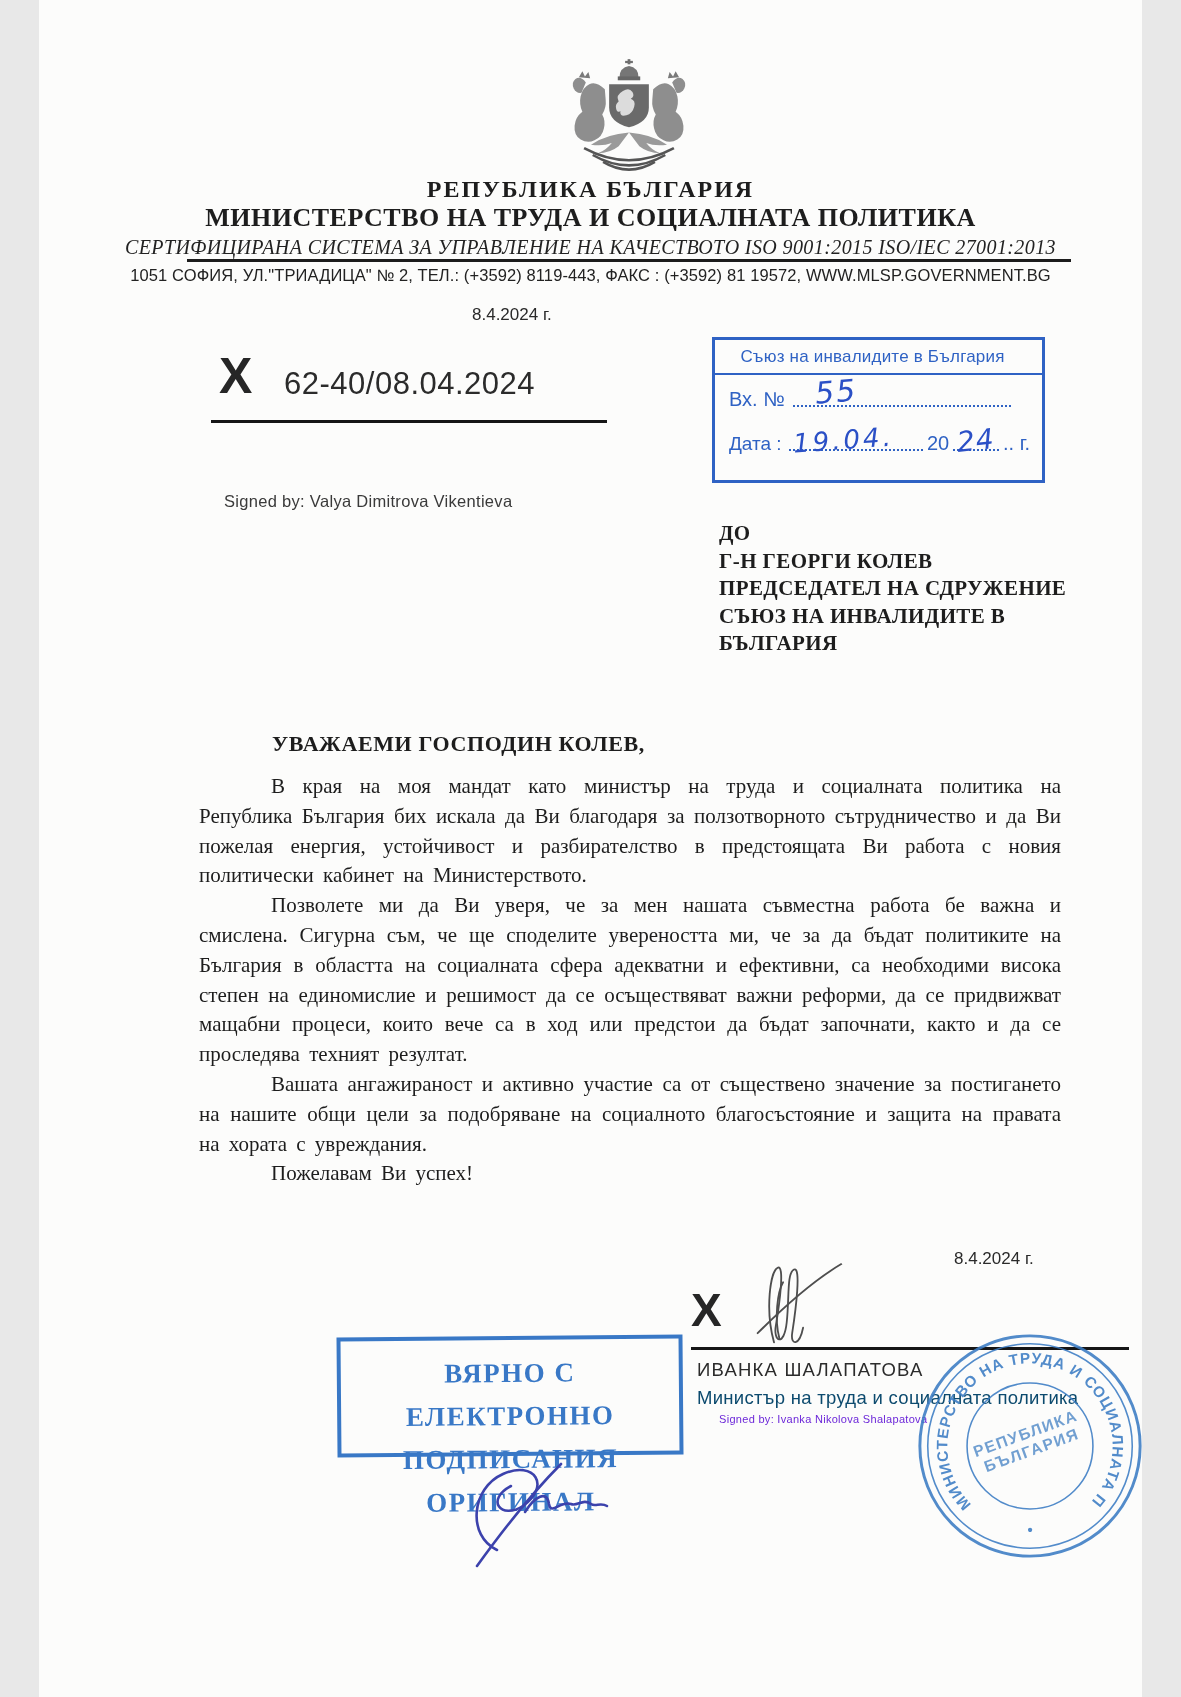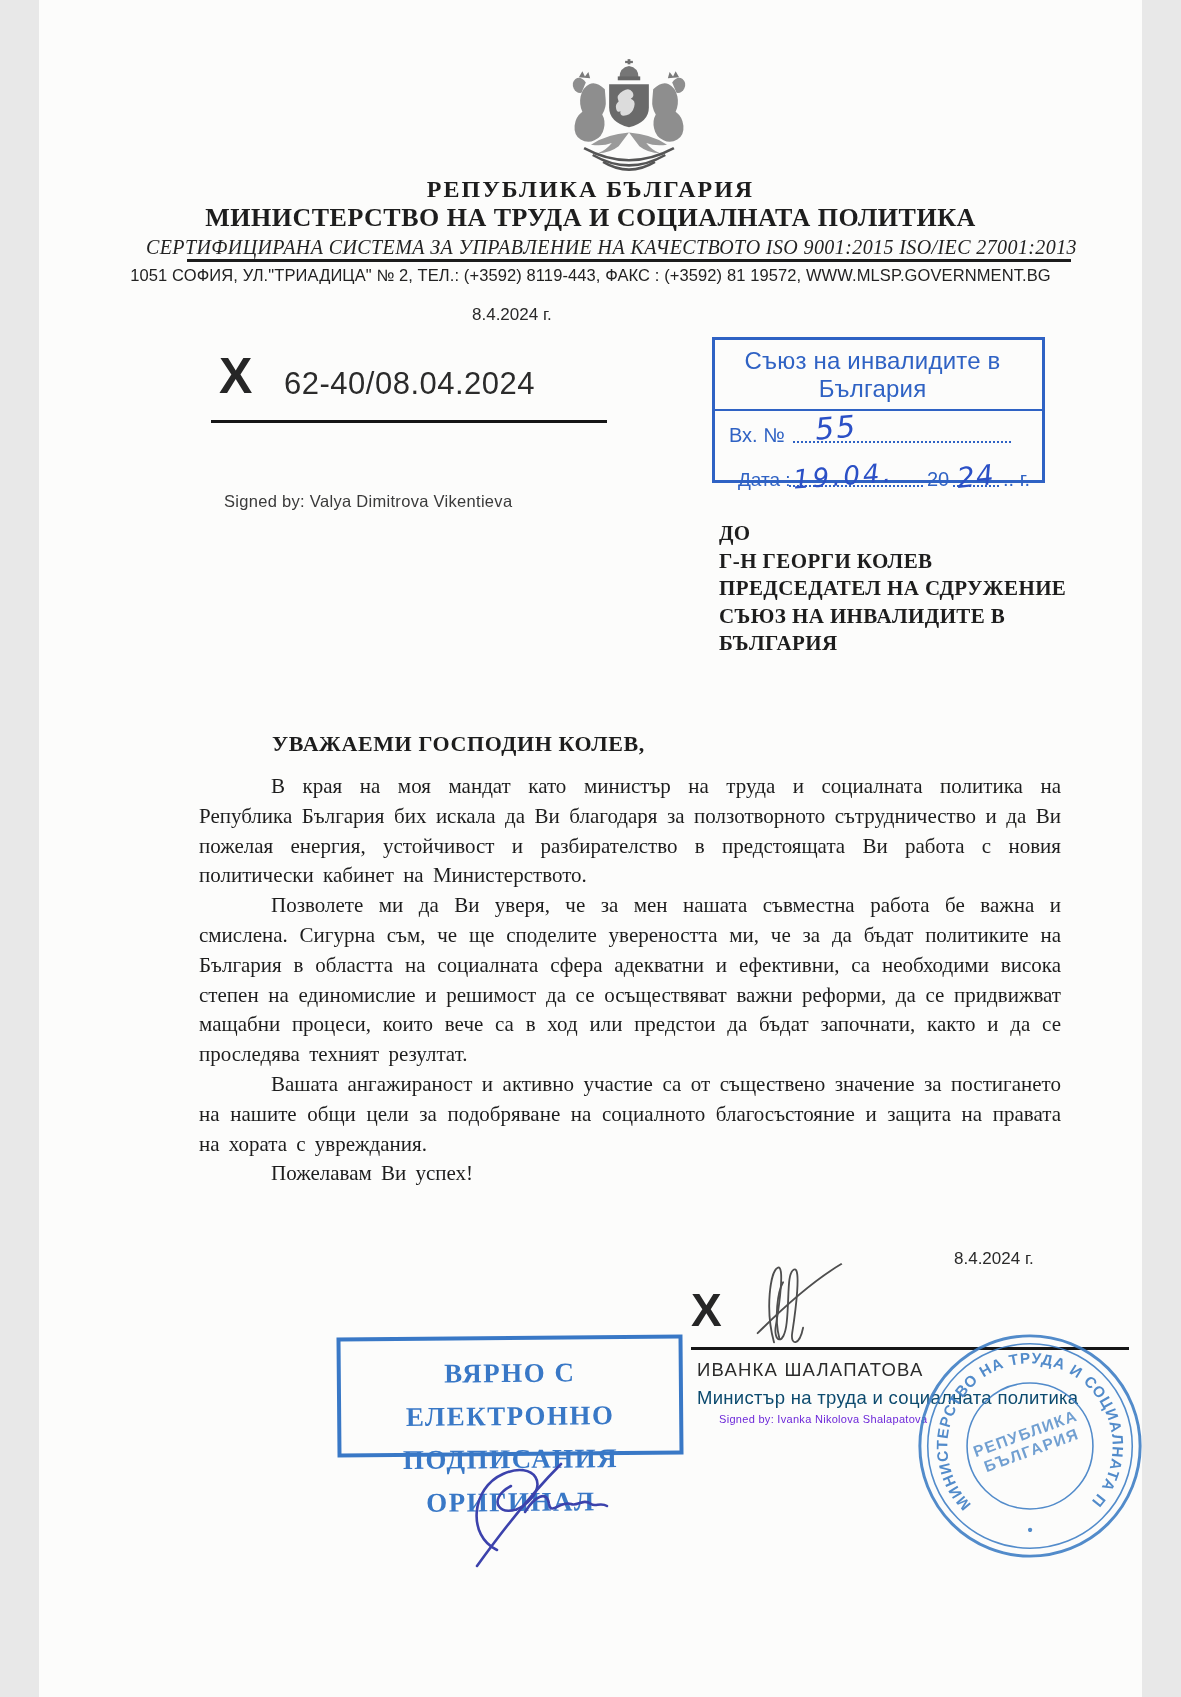--- a/index.html
+++ b/index.html
@@ -7,32 +7,32 @@
     position:relative;width:1103px;height:1697px;margin:0 auto;
     background:#fcfcfb;overflow:hidden;
     font-family:"Liberation Serif","DejaVu Serif",serif;color:#1d1d1d;
   }
   .abs{position:absolute;}
   .sans{font-family:"Liberation Sans","DejaVu Sans",sans-serif;}
   
   .coa{left:495px;top:56px;}
   .country{left:0;top:176px;width:100%;text-align:center;font-weight:bold;font-size:24px;letter-spacing:2px;}
   .ministry{left:0;top:203px;width:100%;text-align:center;font-weight:bold;font-size:26px;letter-spacing:.5px;}
-  .cert{left:0;top:236px;width:100%;text-align:center;font-style:italic;font-size:20px;letter-spacing:.4px;color:#222;padding-left:21px;}
+  .cert{left:0;top:236px;width:100%;text-align:center;font-style:italic;font-size:20px;letter-spacing:.4px;color:#222;}
   .hrule{left:148px;top:259px;width:884px;height:3px;background:#1c1c1c;}
   .address{left:0;top:266px;width:100%;text-align:center;font-size:16.5px;letter-spacing:.1px;color:#222;}
   
   .topdate{left:433px;top:305px;font-size:17px;color:#2a2a2a;}
   .refx{left:180px;top:347px;font-size:50px;font-weight:600;color:#262626;}
   .refnum{left:245px;top:366px;font-size:31px;letter-spacing:.5px;color:#2b2b2b;}
   .refline{left:172px;top:420px;width:396px;height:3px;background:#161616;}
   .signedby1{left:185px;top:492px;font-size:16.5px;color:#3a3a3a;letter-spacing:.3px;}
   
   .stampbox{left:673px;top:337px;width:327px;height:140px;border:3px solid #2f62c4;color:#2f62c4;}
-  .stampbox .org{display:block;text-align:center;font-size:24px;padding:7px 16px 6px 4px;border-bottom:2px solid #2f62c4;letter-spacing:.2px;}
+  .stampbox .org{display:block;text-align:center;font-size:17px;padding:7px 16px 6px 4px;border-bottom:2px solid #2f62c4;letter-spacing:.2px;}
   .srow{position:relative;height:44px;font-size:20px;}
   .srow .lbl{position:absolute;left:14px;bottom:8px;}
   .dots{position:absolute;bottom:12px;border-bottom:2px dotted #2f62c4;}
   .hand{font-family:"DejaVu Sans",sans-serif;font-style:italic;color:#2b50c6;}
   .hv-no{position:absolute;left:100px;bottom:10px;font-size:30px;transform:rotate(-5deg);letter-spacing:2px;}
   .hv-date{position:absolute;left:78px;bottom:8px;font-size:26px;transform:rotate(-4deg);letter-spacing:3px;}
   .hv-year{position:absolute;left:242px;bottom:6px;font-size:28px;transform:rotate(-6deg);letter-spacing:1px;}
   .yprefix{position:absolute;left:212px;bottom:8px;}
   .ysuffix{position:absolute;left:288px;bottom:8px;}
   
@@ -106,21 +106,21 @@
   <div class="abs topdate sans">8.4.2024 г.</div>
 
   <div class="abs stampbox sans">
     <span class="org">Съюз на инвалидите в България</span>
     <div class="srow">
       <span class="lbl">Вх. №</span>
       <span class="dots" style="left:78px;width:218px;"></span>
       <span class="hand hv-no">55</span>
     </div>
     <div class="srow">
-      <span class="lbl" style="font-size:19px;margin-left:9px;">Дата :</span>
+      <span class="lbl" style="font-size:19px;">Дата :</span>
       <span class="dots" style="left:74px;width:134px;"></span>
       <span class="hand hv-date">19.04.</span>
       <span class="yprefix">20</span>
       <span class="dots" style="left:238px;width:46px;"></span>
       <span class="hand hv-year">24</span>
       <span class="ysuffix">.. г.</span>
     </div>
   </div>
 
   <div class="abs refx sans">X</div>

